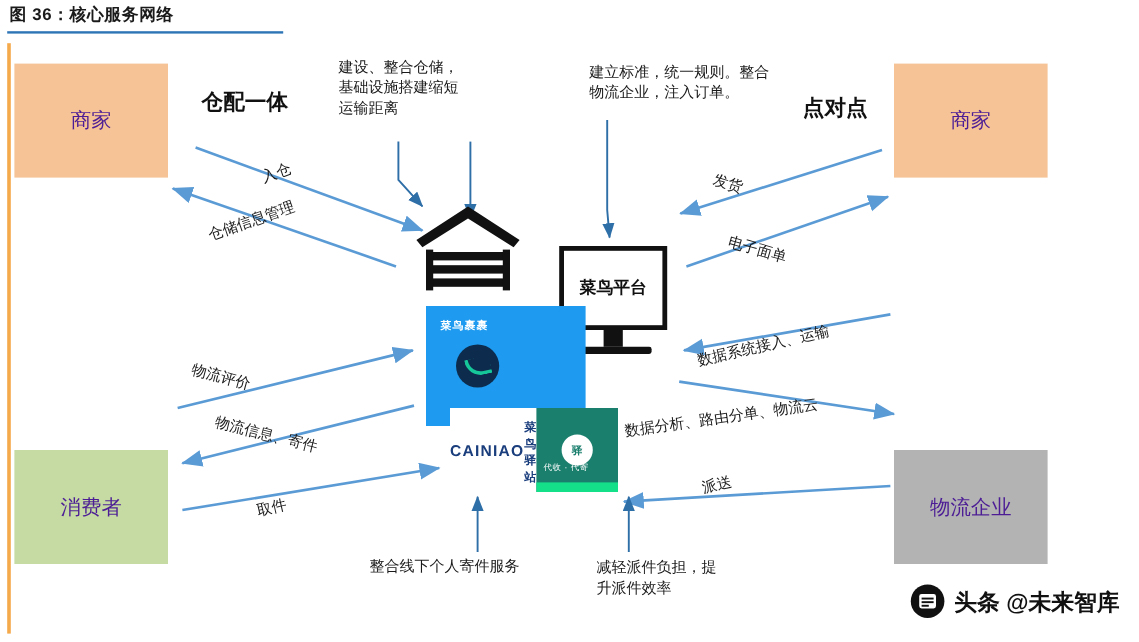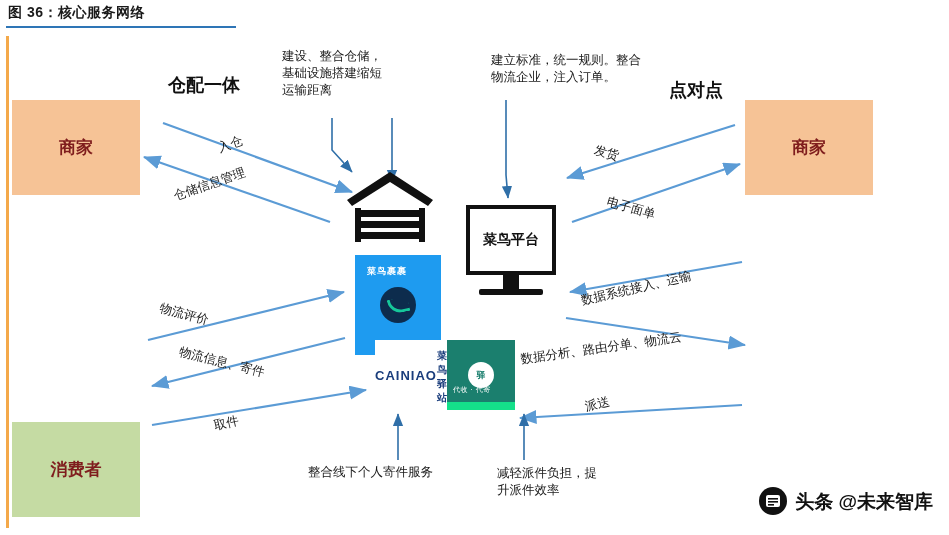--- a/index.html
+++ b/index.html
@@ -8,21 +8,21 @@
 
   
   .title-bar{position:absolute;left:0;top:0;width:949px;height:30px;}
   .title-text{position:absolute;left:8px;top:4px;font-size:14px;font-weight:bold;color:#1a1a1a;letter-spacing:0.5px;}
   .title-rule{position:absolute;left:6px;top:26px;width:230px;height:2px;background:#2e75b6;}
 
   
   .left-accent{position:absolute;left:6px;top:36px;width:3px;height:492px;background:#f4a94a;}
 
   
-  .box{position:absolute;display:flex;align-items:center;justify-content:center;font-weight:bold;color:#7f1d1d;margin-top:47px;}
+  .box{position:absolute;display:flex;align-items:center;justify-content:center;font-weight:normal;color:#4c1d95;}
   .box-merchant-l{left:12px;top:53px;width:128px;height:95px;background:#f6c396;font-size:17px;}
   .box-merchant-r{left:745px;top:53px;width:128px;height:95px;background:#f6c396;font-size:17px;}
   .box-consumer{left:12px;top:375px;width:128px;height:95px;background:#c5dba3;font-size:17px;}
   .box-logistics{left:745px;top:375px;width:128px;height:95px;background:#b3b3b3;font-size:17px;}
 
   
   .heading{position:absolute;font-size:18px;font-weight:bold;color:#111;}
   .h-cangpei{left:152px;top:73px;margin-left:16px;}
   .h-p2p{left:669px;top:78px;}
 
@@ -49,21 +49,21 @@
   
   .monitor{position:absolute;left:466px;top:205px;width:90px;height:70px;border:4px solid #111;background:#fff;display:flex;align-items:center;justify-content:center;box-sizing:border-box;text-align:center;}
   .monitor-label{font-size:14px;font-weight:bold;color:#111;}
   .monitor-neck{position:absolute;left:503px;top:275px;width:16px;height:14px;background:#111;}
   .monitor-base{position:absolute;left:479px;top:289px;width:64px;height:6px;background:#111;border-radius:2px;}
 
   
   .warehouse{position:absolute;left:345px;top:170px;width:90px;height:80px;}
 
   
-  .app-card{position:absolute;left:355px;top:255px;width:86px;height:100px;background:#1e9bf0;overflow:hidden;}
+  .app-card{position:absolute;left:355px;top:255px;width:101px;height:100px;background:#1e9bf0;overflow:hidden;padding-left:32px;}
   .app-logo-text{position:absolute;left:12px;top:10px;font-size:9px;color:#fff;font-weight:bold;letter-spacing:1px;}
   .app-circle{position:absolute;left:25px;top:32px;width:36px;height:36px;border-radius:50%;background:#0d2c4d;display:flex;align-items:center;justify-content:center;}
   .app-bird{width:18px;height:12px;border-bottom:3px solid #16c79a;border-left:3px solid #16c79a;border-radius:0 0 0 14px;transform:rotate(-12deg);}
 
   
   .station{position:absolute;left:375px;top:340px;width:140px;height:70px;background:#ffffff;}
   .station-left{position:absolute;left:0;top:0;width:72px;height:70px;background:#ffffff;display:flex;flex-direction:row;align-items:center;justify-content:center;}
   .station-cai{font-size:13px;font-weight:bold;color:#1a3d7c;letter-spacing:1px;line-height:13px;}
   .station-niao{font-size:13px;font-weight:bold;color:#1a3d7c;letter-spacing:1px;line-height:13px;}
   .station-cn{font-size:10px;font-weight:bold;color:#1a3d7c;margin-top:3px;}
@@ -133,20 +133,23 @@
   </svg>
 
   <div class="box box-merchant-l">
     <span>商家</span>
   </div>
   <div class="box box-merchant-r">
     <span>商家</span>
   </div>
   <div class="box box-consumer">
     <span>消费者</span>
+  </div>
+  <div class="box box-logistics">
+    <span>物流企业</span>
   </div>
 
   <div class="heading h-cangpei">仓配一体</div>
   <div class="heading h-p2p">点对点</div>
 
   <div class="anno anno-warehouse">建设、整合仓储，基础设施搭建缩短运输距离</div>
   <div class="anno anno-platform">建立标准，统一规则。整合物流企业，注入订单。</div>
   <div class="anno anno-personal">整合线下个人寄件服务</div>
   <div class="anno anno-relief">减轻派件负担，提升派件效率</div>
 

